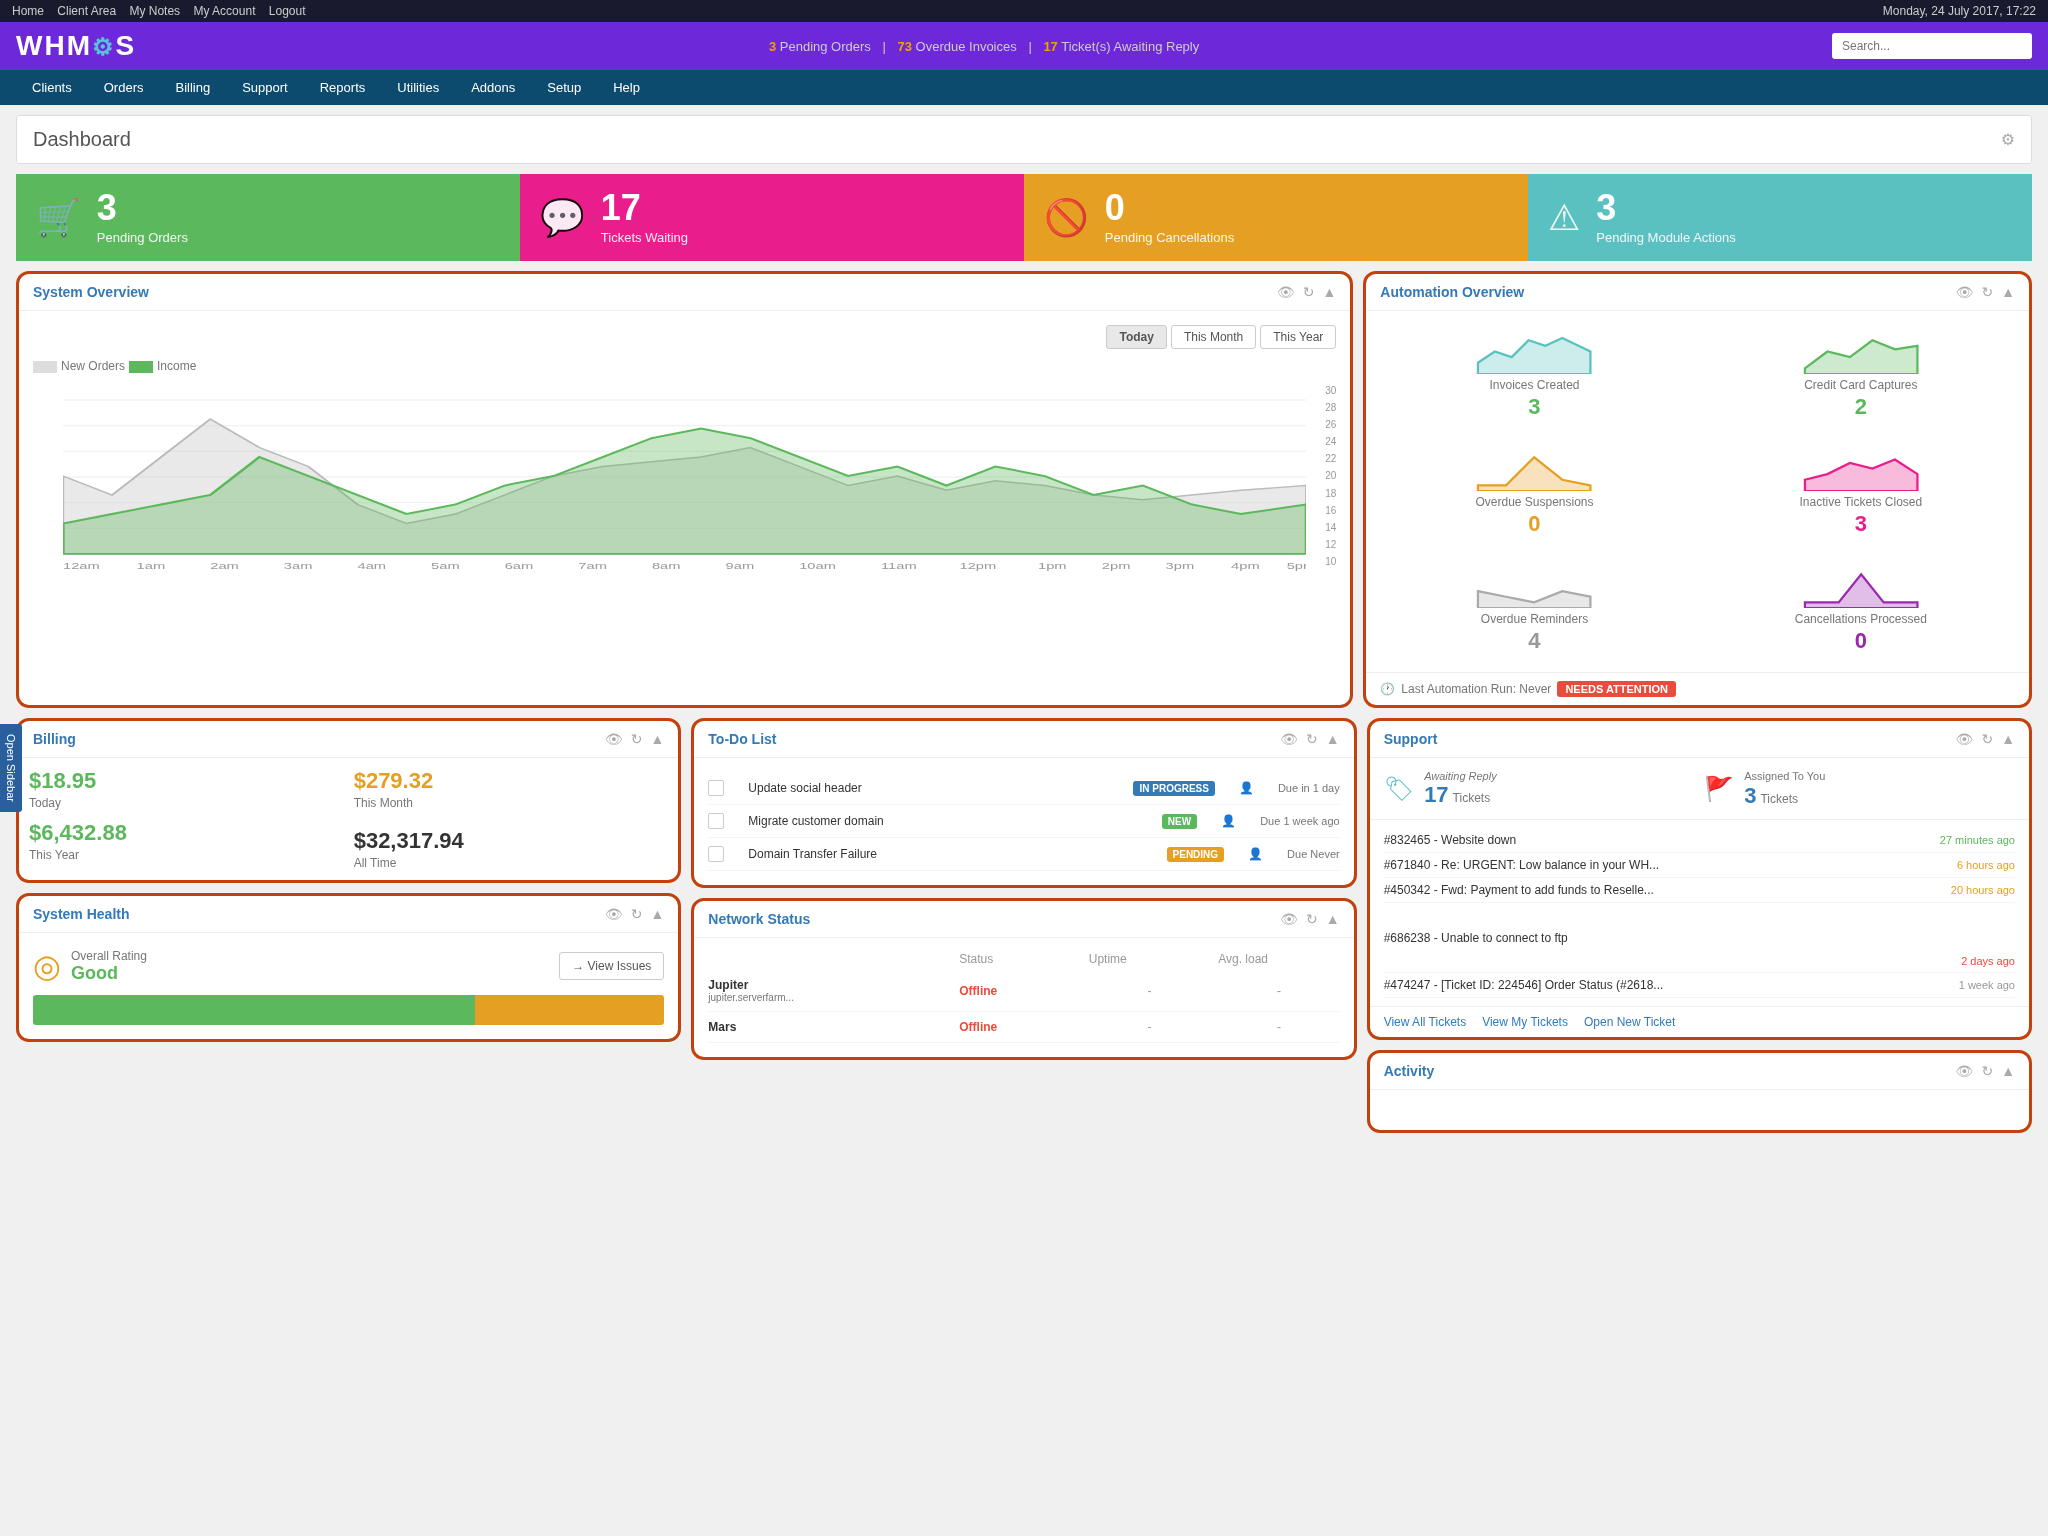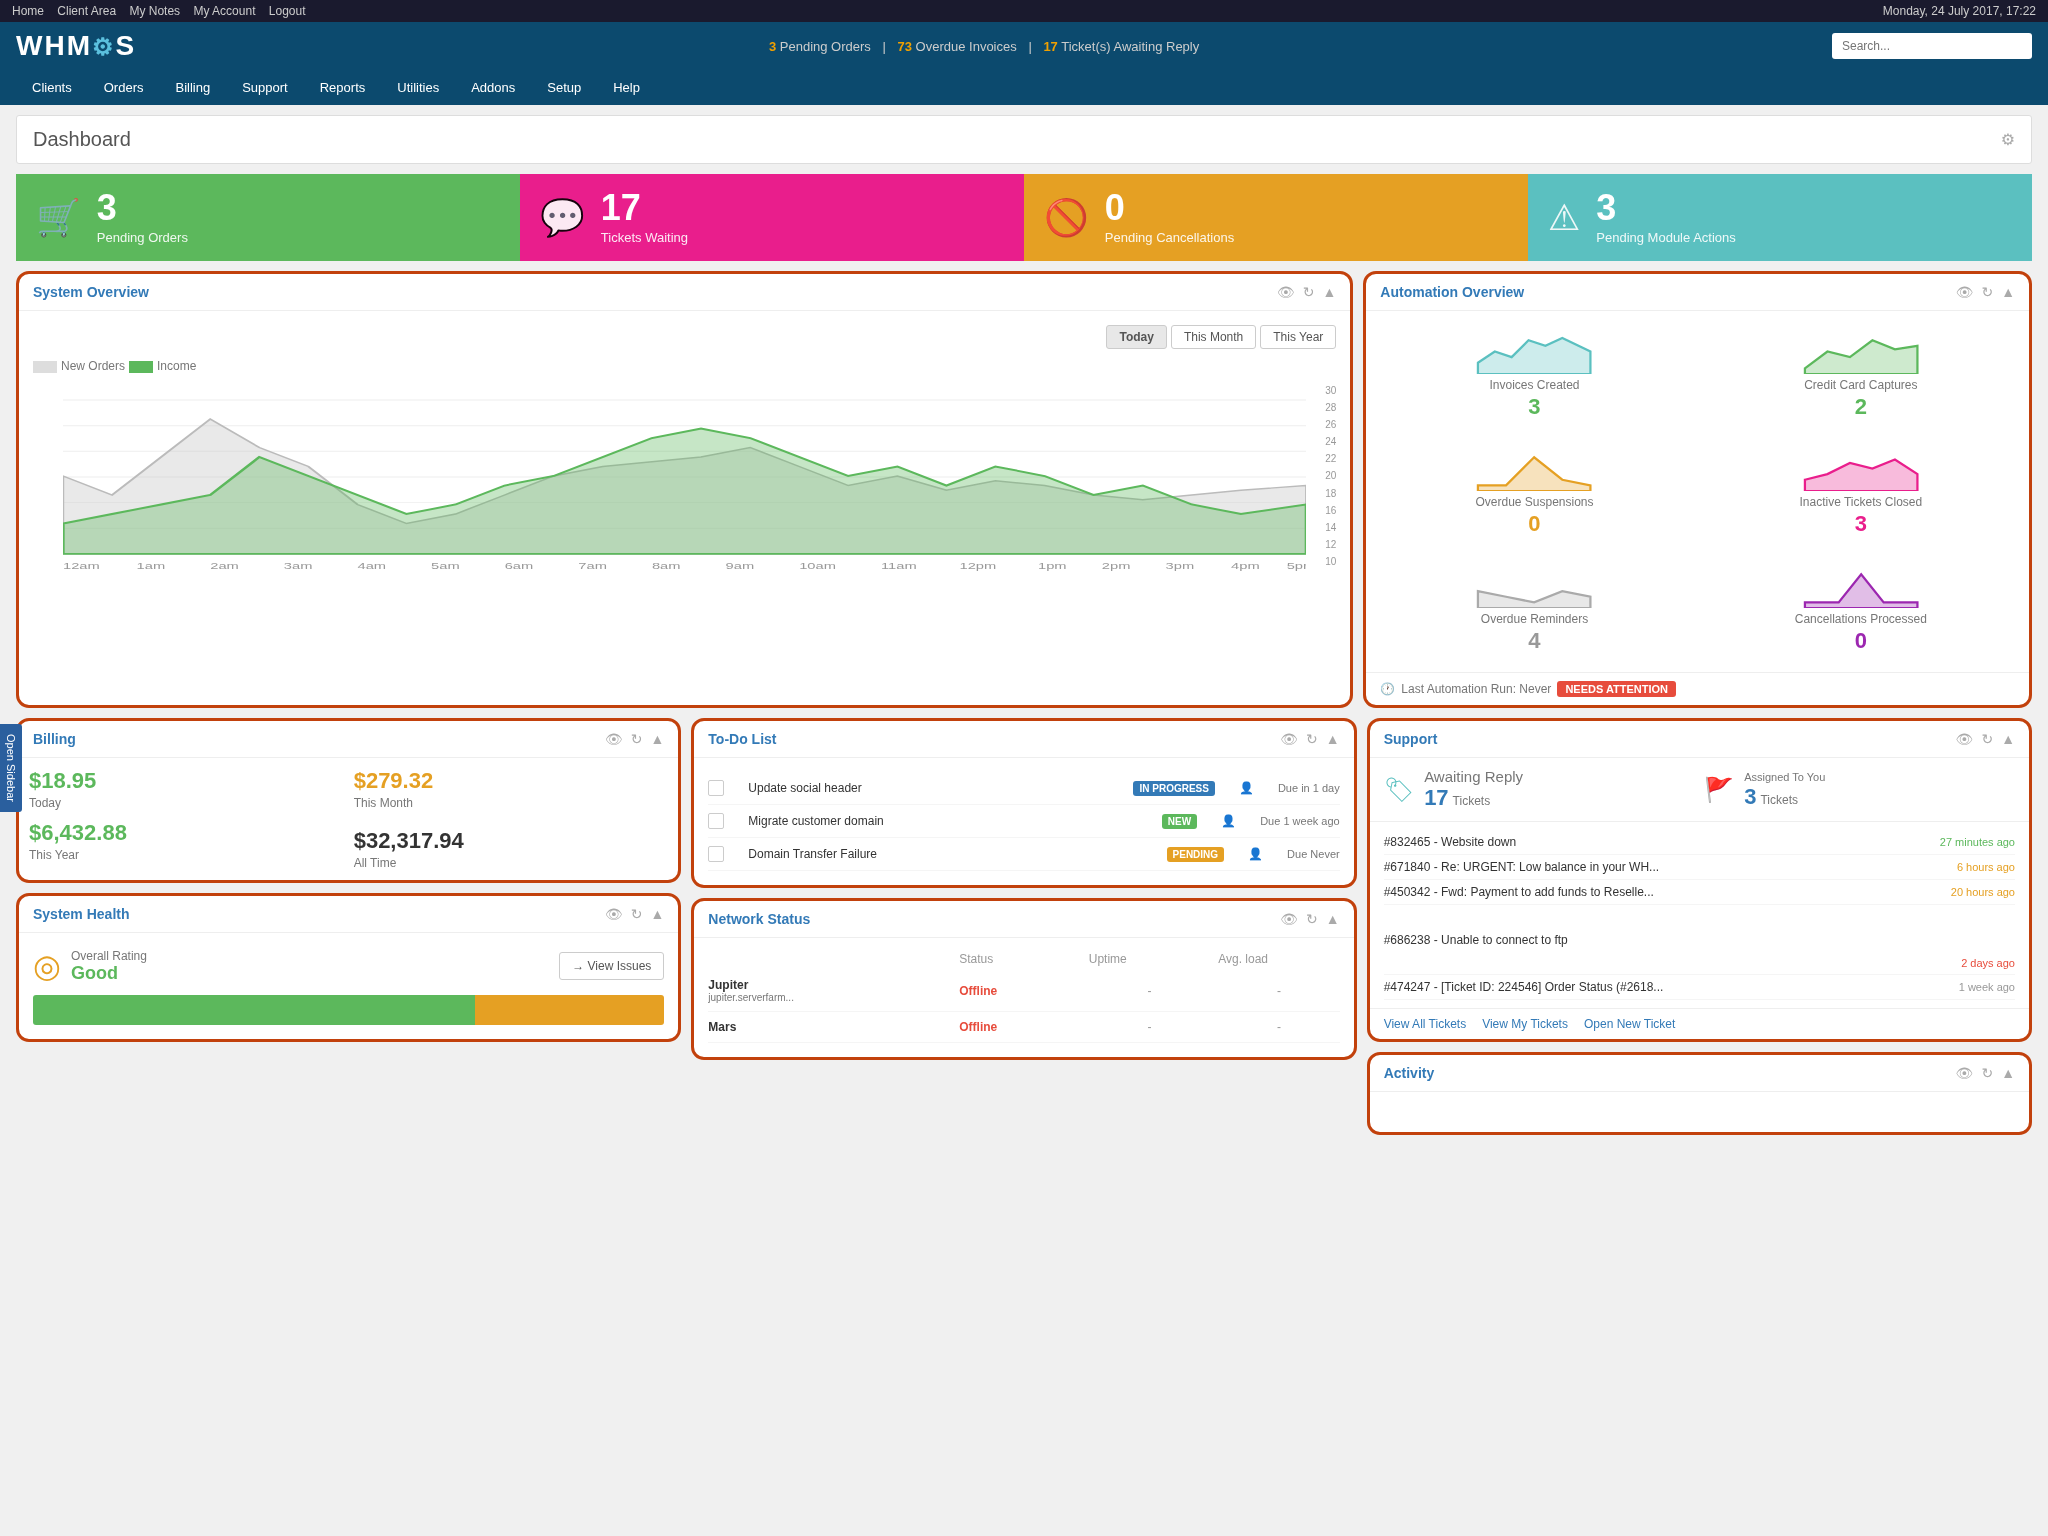--- a/index.html
+++ b/index.html
@@ -3,21 +3,21 @@
   <meta charset="utf-8">
   <style>
     * { box-sizing: border-box; margin: 0; padding: 0; }
     body { font-family: Arial, sans-serif; font-size: 13px; background: #f0f0f0; color: #333; }
 
     
     #topbar { background: #1a1a2e; color: #ccc; font-size: 12px; padding: 4px 12px; display: flex; justify-content: space-between; align-items: center; }
     #topbar a { color: #ccc; text-decoration: none; margin-right: 10px; }
 
     
-    #header { background: #0c4a6e; padding: 8px 16px; display: flex; align-items: center; justify-content: space-between; }
+    #header { background: #6d28d9; padding: 8px 16px; display: flex; align-items: center; justify-content: space-between; }
     #logo { display: flex; align-items: center; }
     #logo .logo-text { color: white; font-size: 28px; font-weight: bold; letter-spacing: 2px; }
     #logo .gear { color: #5bc0de; font-size: 24px; }
 
     
     #notif-bar { background: #2a5080; color: #ccc; text-align: center; padding: 6px; font-size: 12px; }
     #notif-bar span.orange { color: #f0a000; font-weight: bold; }
     #notif-bar span.divider { margin: 0 8px; }
 
     
@@ -548,21 +548,21 @@
             <span>👁</span>
             <span>↻</span>
             <span>▲</span>
           </div>
         </div>
         <div class="support-top">
           <div class="support-stat">
             <span class="icon-badge" style="color:#5bc0c0;">🏷</span>
             <div>
               <div style="display:flex; align-items:baseline; gap:4px;">
-                <span style="font-size:15px; color:#777;">Awaiting Reply</span>
+                <span style="font-size:11px; color:#777;font-style:italic;">Awaiting Reply</span>
               </div>
               <div style="display:flex; align-items:baseline; gap:4px;">
                 <span class="count" style="font-size:22px; font-weight:bold; color:#337ab7;">17</span>
                 <span style="font-size:12px; color:#777;">Tickets</span>
               </div>
             </div>
           </div>
           <div class="support-stat assigned-stat">
             <span class="icon-badge flag-icon" style="color:#e74c3c;">🚩</span>
             <div>

